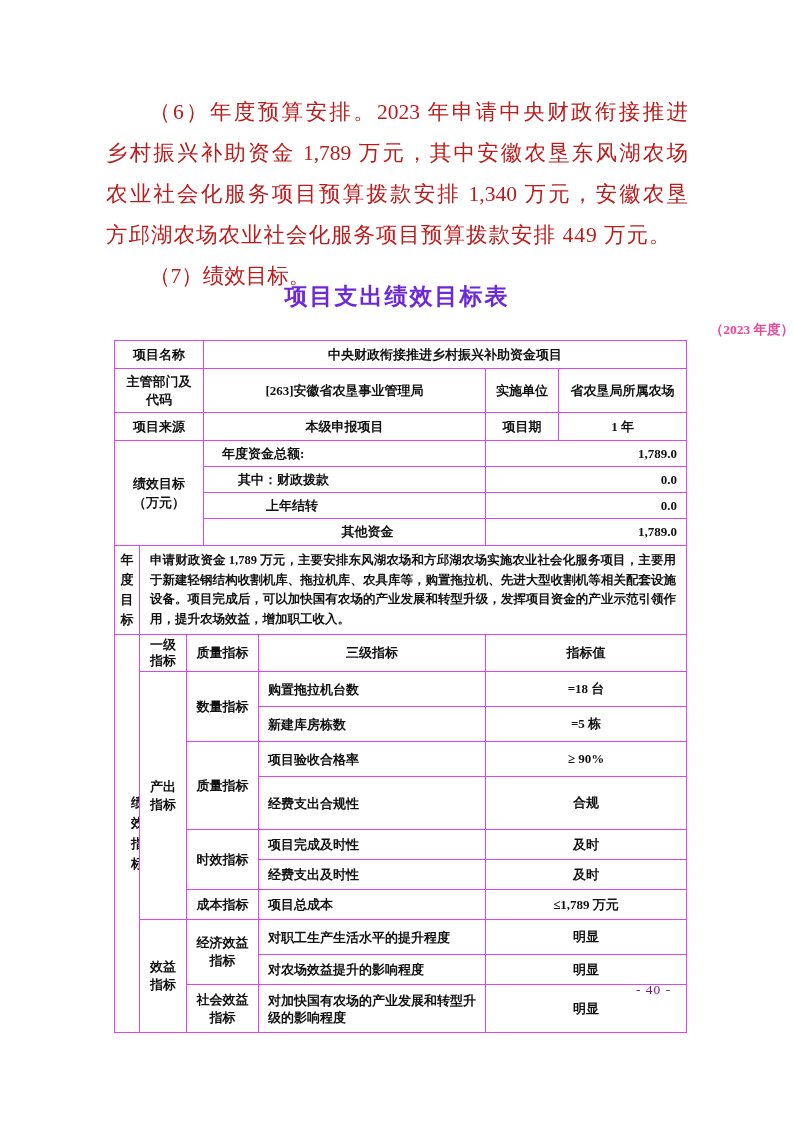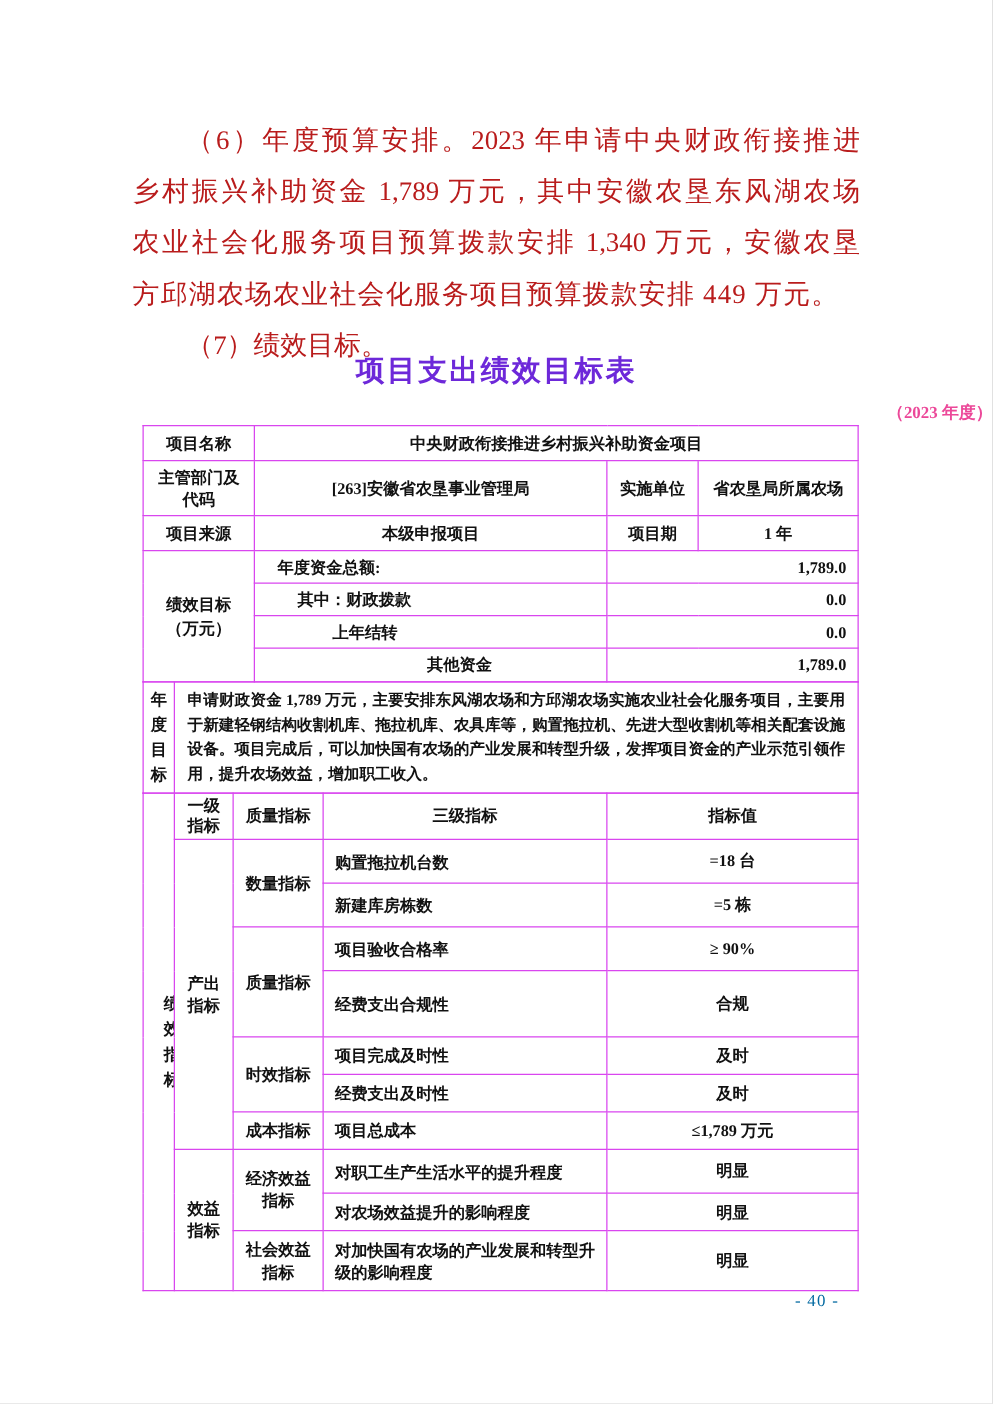--- a/index.html
+++ b/index.html
@@ -53,22 +53,22 @@
   td.fn3 { padding-left:50px;text-align:center; }
   td.fund-val { text-align:right; padding-right:9px; }
   td.goal-text {
     text-align:justify; padding:5px 10px; font-size:12.5px; line-height:19.5px;
   }
   .vert { width:1em; margin:0 auto; word-break:break-all; line-height:1.55; text-align:center; }
   td.lvl3 { text-align:left; padding-left:9px; line-height:17px; }
   td.hdr { line-height:16px; }
   
   .page-num {
-    position:absolute; top:1033px; left:636px;
-    font-size:13.5px; color:#0369a1; letter-spacing:1px;
+    position:absolute; top:982px; left:636px;
+    font-size:13.5px; color:#701a75; letter-spacing:1px;
   }
 </style>
 </head>
 <body>
 
 <div class="page">
 
   <div class="intro">
     <div class="ln first">（6）年度预算安排。2023 年申请中央财政衔接推进</div>
     <div class="ln">乡村振兴补助资金 1,789 万元，其中安徽农垦东风湖农场</div>

